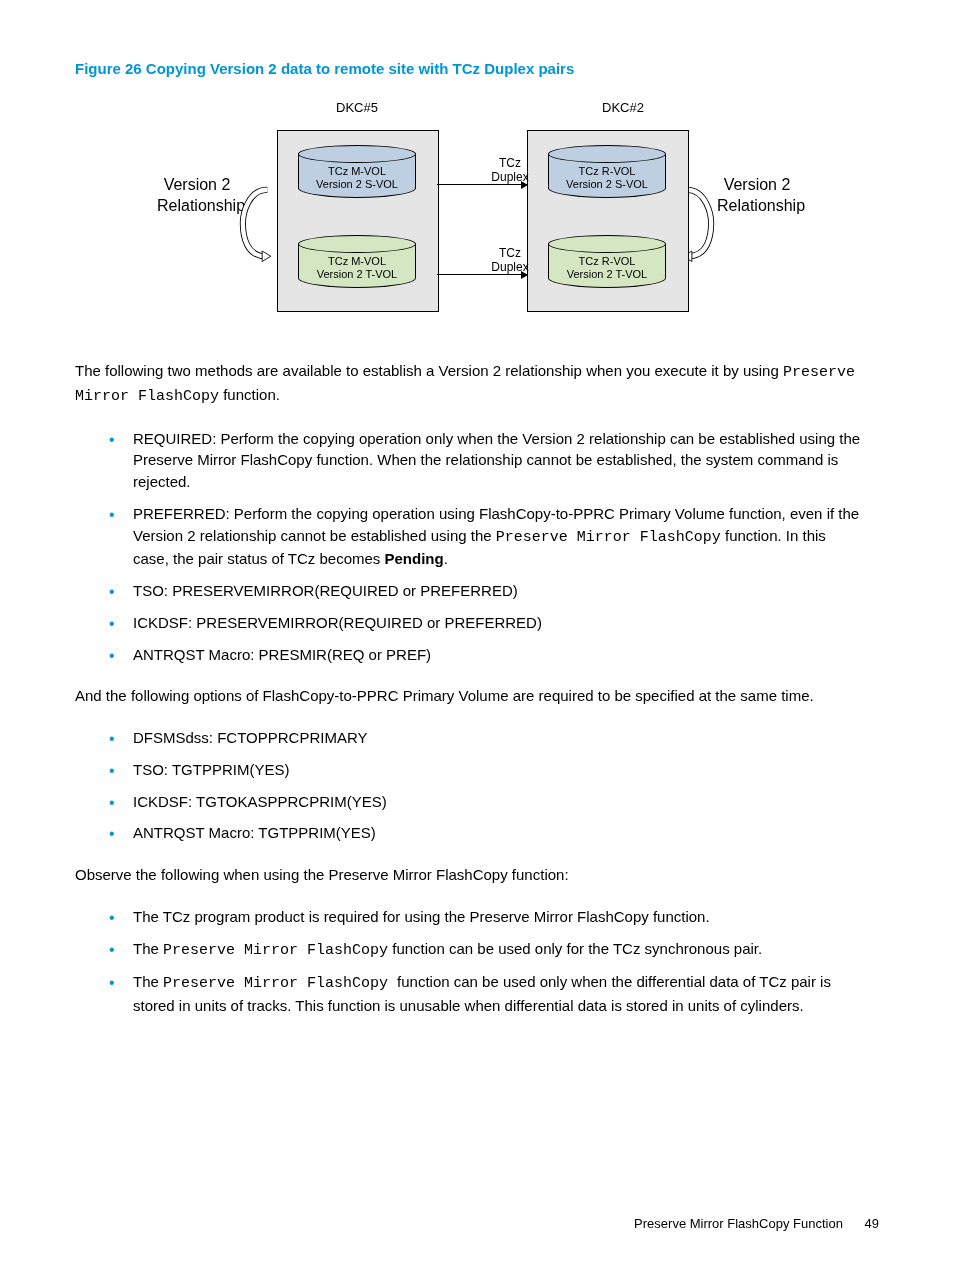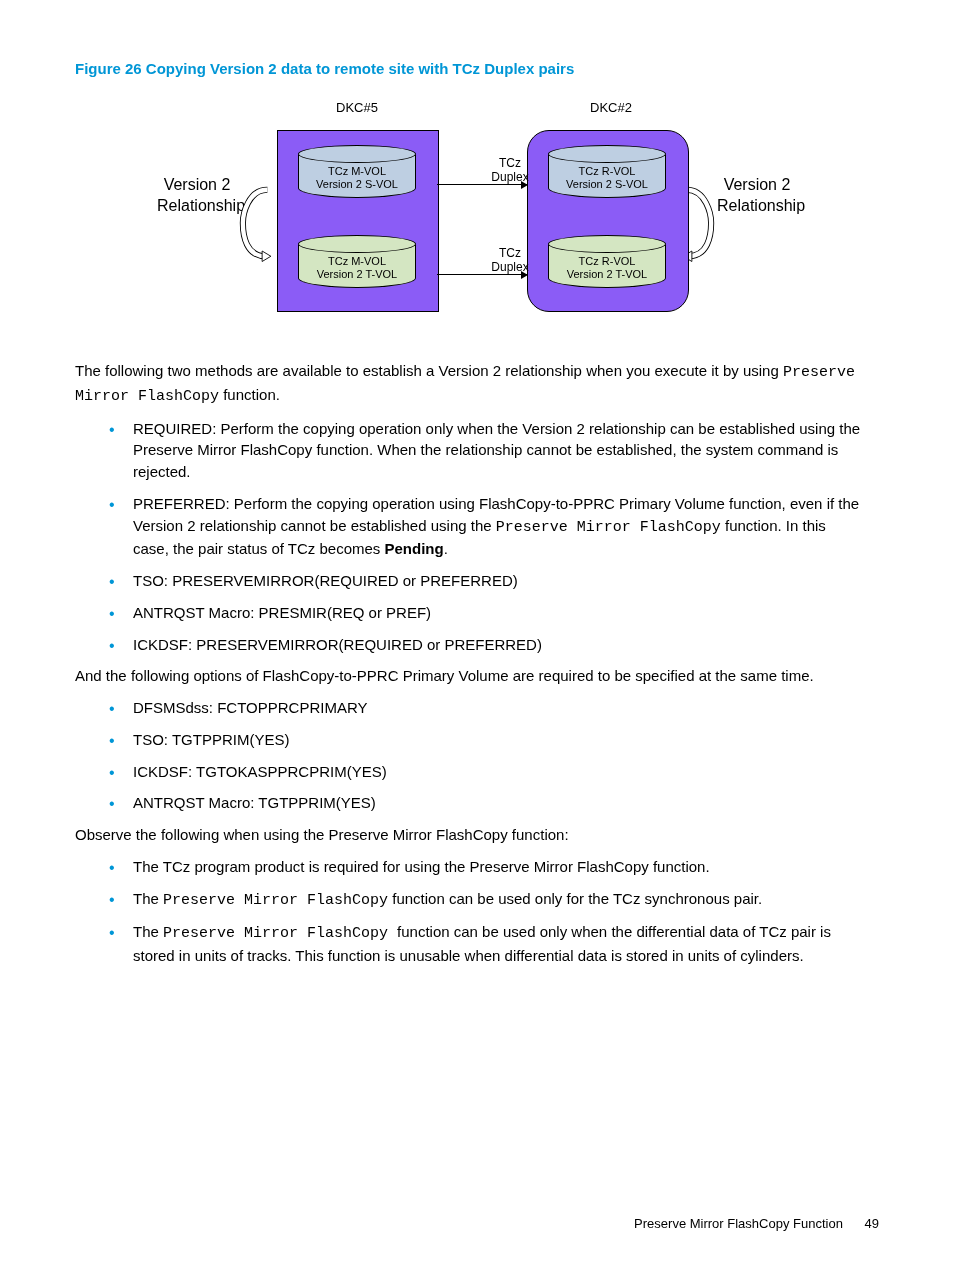--- a/index.html
+++ b/index.html
@@ -36,21 +36,21 @@
     color: #000;
   }
   .dkc-label {
     position: absolute;
     font-size: 13px;
     text-align: center;
     width: 60px;
   }
   .dkc-box {
     position: absolute;
-    background: #8b5cf6;
+    background: #e5e5e5;
     border: 1px solid #000;
     width: 160px;
     height: 180px;
     top: 30px;
   }
   .cylinder {
     position: absolute;
     width: 118px;
     left: 20px;
   }
@@ -105,21 +105,21 @@
     border-bottom: 4px solid transparent;
   }
   .curve-arrow {
     position: absolute;
     width: 34px;
     height: 70px;
   }
   .curve-arrow svg { width: 100%; height: 100%; overflow: visible; }
 
   .body-text {
-    margin: 10px 0;
+    margin: 20px 0;
     line-height: 1.45;
     font-size: 15px;
   }
   .code {
     font-family: "Courier New", monospace;
   }
   ul.bullets {
     list-style: none;
     padding: 0;
     margin: 8px 0 10px 0;
@@ -151,21 +151,21 @@
 <body>
 
 <div class="page">
 
   <div class="figcaption">Figure 26  Copying Version 2 data to remote site with TCz Duplex pairs</div>
 
   <div class="diagram-wrap">
     <div class="diagram">
 
       <div class="dkc-label" style="left:170px; top:0;">DKC#5</div>
-      <div class="dkc-label" style="left:424px; top:0;">DKC#2</div>
+      <div class="dkc-label" style="left:436px; top:0;">DKC#2</div>
 
       <div class="side-label" style="left:0; top:75px;">Version 2 Relationship</div>
       <div class="side-label" style="left:560px; top:75px;">Version 2 Relationship</div>
 
       <div class="curve-arrow" style="left:82px; top:88px;">
         <svg viewBox="0 0 34 80">
           <path d="M30,2 C8,2 2,30 2,40 C2,55 6,78 28,78" fill="none" stroke="#000" stroke-width="7"></path>
           <path d="M30,2 C8,2 2,30 2,40 C2,55 6,78 28,78" fill="none" stroke="#fff" stroke-width="5"></path>
           <polygon points="24,72 34,78 24,84" fill="#fff" stroke="#000" stroke-width="1"></polygon>
         </svg>
@@ -189,21 +189,21 @@
         </div>
         <div class="cylinder cyl-green" style="top:104px;">
           <div class="cyl-top"></div>
           <div class="cyl-body">
             <span>TCz M-VOL</span><br>
             <span>Version 2 T-VOL</span>
           </div>
         </div>
       </div>
 
-      <div class="dkc-box" style="left:370px;border-radius:22px;">
+      <div class="dkc-box" style="left:370px;">
         <div class="cylinder cyl-blue" style="top:14px;">
           <div class="cyl-top"></div>
           <div class="cyl-body">
             <span>TCz R-VOL</span><br>
             <span>Version 2 S-VOL</span>
           </div>
         </div>
         <div class="cylinder cyl-green" style="top:104px;">
           <div class="cyl-top"></div>
           <div class="cyl-body">
@@ -228,22 +228,22 @@
   <ul class="bullets">
     <li>REQUIRED: Perform the copying operation only when the Version 2 relationship can be established using the Preserve Mirror FlashCopy function. When the relationship cannot be established, the system command is rejected.</li>
     <li>
       <span>PREFERRED: Perform the copying operation using FlashCopy-to-PPRC Primary Volume function, even if the Version 2 relationship cannot be established using the </span><span class="code">Preserve Mirror FlashCopy</span><span> function. In this case, the pair status of TCz becomes </span><span class="bold">Pending</span><span>.</span>
     </li>
   </ul>
 
 
   <ul class="bullets">
     <li>TSO: PRESERVEMIRROR(REQUIRED or PREFERRED)</li>
+    <li>ICKDSF: PRESERVEMIRROR(REQUIRED or PREFERRED)</li>
     <li>ANTRQST Macro: PRESMIR(REQ or PREF)</li>
-    <li>ICKDSF: PRESERVEMIRROR(REQUIRED or PREFERRED)</li>
   </ul>
 
   <p class="body-text">And the following options of FlashCopy-to-PPRC Primary Volume are required to be specified at the same time.</p>
 
   <ul class="bullets">
     <li>DFSMSdss: FCTOPPRCPRIMARY</li>
     <li>TSO: TGTPPRIM(YES)</li>
     <li>ICKDSF: TGTOKASPPRCPRIM(YES)</li>
     <li>ANTRQST Macro: TGTPPRIM(YES)</li>
   </ul>

